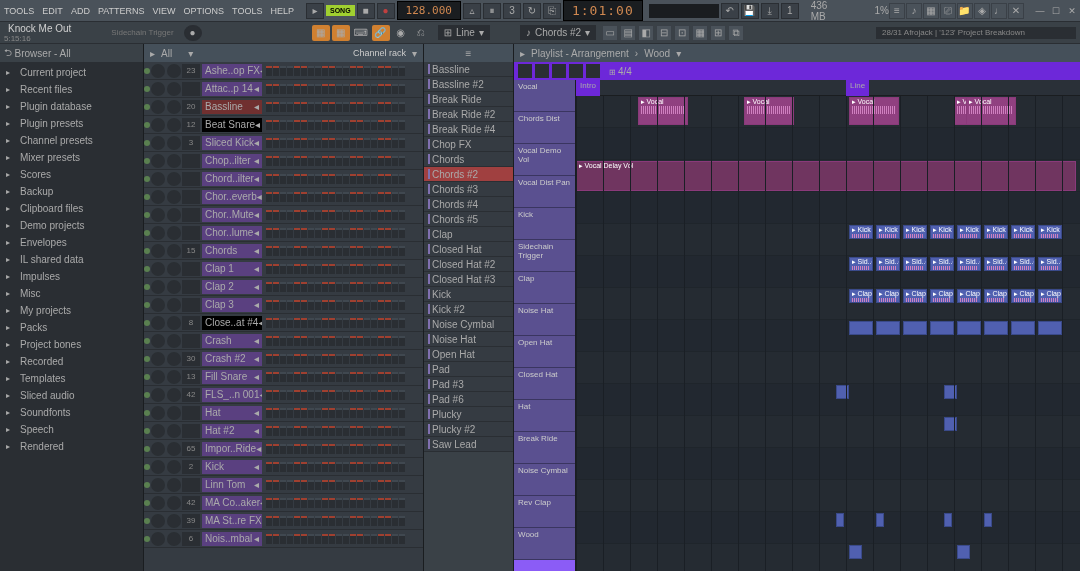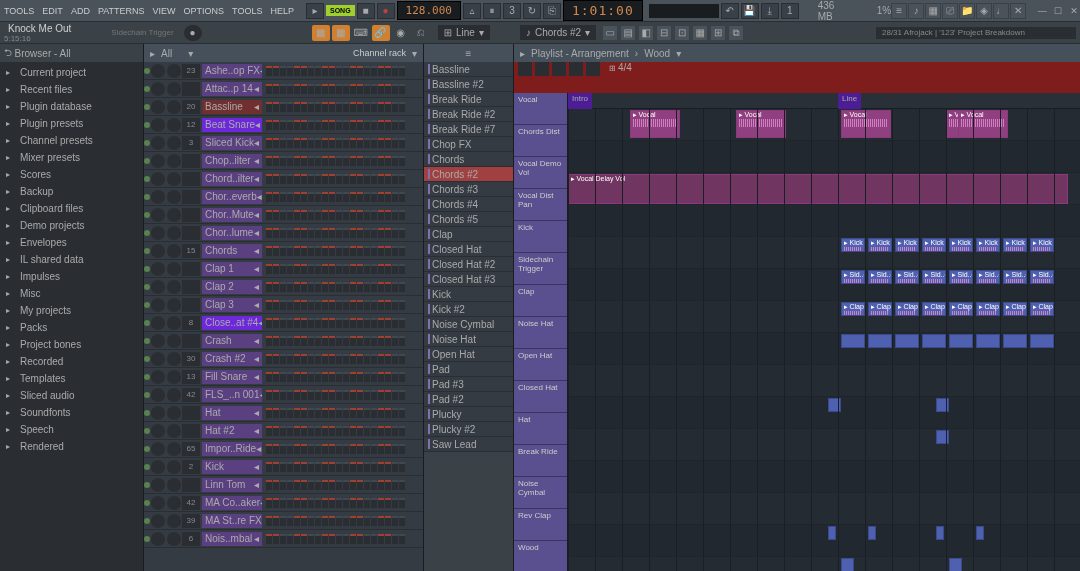--- a/index.html
+++ b/index.html
@@ -33,48 +33,48 @@
 .browser-item .icon{width:10px;font-size:8px}
 .channel-rack{width:280px;background:#3a4147;border-right:1px solid #1a1d20;display:flex;flex-direction:column}
 .cr-header{height:18px;background:#45505a;display:flex;align-items:center;padding:0 6px;gap:6px;font-size:9px}
 .cr-body{flex:1;overflow-y:hidden;background:#353b42}
 .channel-row{height:18px;display:flex;align-items:center;border-bottom:1px solid #2a2e33}
 .ch-ctrl{width:14px;height:14px;margin:0 1px}
 .ch-led{width:6px;height:6px;border-radius:50%;background:#5a8050}
 .ch-num{width:18px;height:14px;background:#2a2e33;text-align:center;font-size:8px;line-height:14px;color:#888}
 .ch-name{width:60px;height:14px;background:#5a4080;font-size:8px;padding:1px 3px;color:#ddd;overflow:hidden;white-space:nowrap;text-overflow:ellipsis;margin:0 2px;display:flex;align-items:center;justify-content:space-between}
 .ch-name.red{background:#703030}
-.ch-name.blue{background:#6d28d9}
+.ch-name.blue{background:#000000}
 .ch-steps{flex:1;display:flex;gap:1px;padding:0 2px}
 .step{width:6px;height:10px;background:#2a2e33;border-top:2px solid #a04030}
 .step.off{border-top-color:#404850}
 .pattern-picker{width:90px;background:#3a4147;border-right:1px solid #1a1d20;overflow-y:hidden}
 .pp-header{height:18px;background:#45505a;display:flex;align-items:center;justify-content:center}
 .pattern-item{height:15px;padding:1px 4px;font-size:9px;border-bottom:1px solid #2a2e33;background:#353b42;cursor:pointer;display:flex;align-items:center;gap:2px}
 .pattern-item.selected{background:#a04040;color:#fff}
 .pattern-item .bar{width:2px;height:10px;background:#8070b0}
 .playlist{flex:1;background:#2a3038;display:flex;flex-direction:column;overflow:hidden}
 .pl-header{height:18px;background:#45505a;display:flex;align-items:center;padding:0 6px;font-size:9px;gap:6px}
-.pl-toolbar{height:31px;background:#7f1d1d;display:flex;align-items:flex-start;padding:0 4px;gap:3px}
+.pl-toolbar{height:18px;background:#6d28d9;display:flex;align-items:center;padding:0 4px;gap:3px}
 .pl-tool{width:14px;height:14px;background:#2a2e33;cursor:pointer}
 .pl-body{flex:1;display:flex;overflow:hidden;position:relative}
-.track-names{width:54px;background:#737373;border-right:1px solid #1a1d20}
+.track-names{width:62px;background:#8b5cf6;border-right:1px solid #1a1d20}
 .track-name{height:32px;padding:2px 4px;font-size:8px;color:#ccc;border-bottom:1px solid #3a3560;background:#5a5090;display:flex;align-items:flex-start}
 .timeline-area{flex:1;position:relative;background:#252b32}
 .ruler{height:16px;background:#2a3038;border-bottom:1px solid #1a1d20;position:relative;display:flex}
-.ruler-section{position:absolute;top:0;height:16px;padding:1px 4px;font-size:8px;background:#4c1d95;color:#aaa}
+.ruler-section{position:absolute;top:0;height:16px;padding:1px 4px;font-size:8px;background:#6d28d9;color:#aaa}
 .tracks-area{position:relative}
 .track-lane{height:32px;border-bottom:1px solid #1f252b;position:relative}
 .track-lane.alt{background:#222830}
 .clip{position:absolute;height:14px;top:1px;background:#b850a0;border:1px solid #8a3a7a;font-size:7px;color:#fff;padding:0 2px;overflow:hidden;white-space:nowrap}
 .clip.blue{background:#5060b0;border-color:#3a4a8a}
 .clip.wide{height:28px;background:#904080}
 .clip .wave{height:8px;background:repeating-linear-gradient(90deg,#d080c0 0,#d080c0 1px,transparent 1px,transparent 2px)}
 .grid-line{position:absolute;top:0;bottom:0;width:1px;background:#1a1f25}
-.cpu-meter{display:flex;align-items:center;gap:20px;font-size:8px;color:#888;margin-left:19px}
+.cpu-meter{display:flex;align-items:center;gap:20px;font-size:8px;color:#888;margin-left:12px}
 </style>
 </head>
 <body>
 
 <div class="topbar">
   <div class="menu-bar" id="menu-bar">
       <div class="menu-item">TOOLS</div>
       <div class="menu-item">EDIT</div>
       <div class="menu-item">ADD</div>
       <div class="menu-item">PATTERNS</div>
@@ -1153,21 +1153,21 @@
         <div class="pattern-item">
           <span class="bar"></span>
           <span>Break Ride</span>
         </div>
         <div class="pattern-item">
           <span class="bar"></span>
           <span>Break Ride #2</span>
         </div>
         <div class="pattern-item">
           <span class="bar"></span>
-          <span>Break Ride #7</span>
+          <span>Break Ride #4</span>
         </div>
         <div class="pattern-item">
           <span class="bar"></span>
           <span>Chop FX</span>
         </div>
         <div class="pattern-item">
           <span class="bar"></span>
           <span>Chords</span>
         </div>
         <div class="pattern-item selected">
@@ -1225,21 +1225,21 @@
         <div class="pattern-item">
           <span class="bar"></span>
           <span>Pad</span>
         </div>
         <div class="pattern-item">
           <span class="bar"></span>
           <span>Pad #3</span>
         </div>
         <div class="pattern-item">
           <span class="bar"></span>
-          <span>Pad #2</span>
+          <span>Pad #6</span>
         </div>
         <div class="pattern-item">
           <span class="bar"></span>
           <span>Plucky</span>
         </div>
         <div class="pattern-item">
           <span class="bar"></span>
           <span>Plucky #2</span>
         </div>
         <div class="pattern-item">

